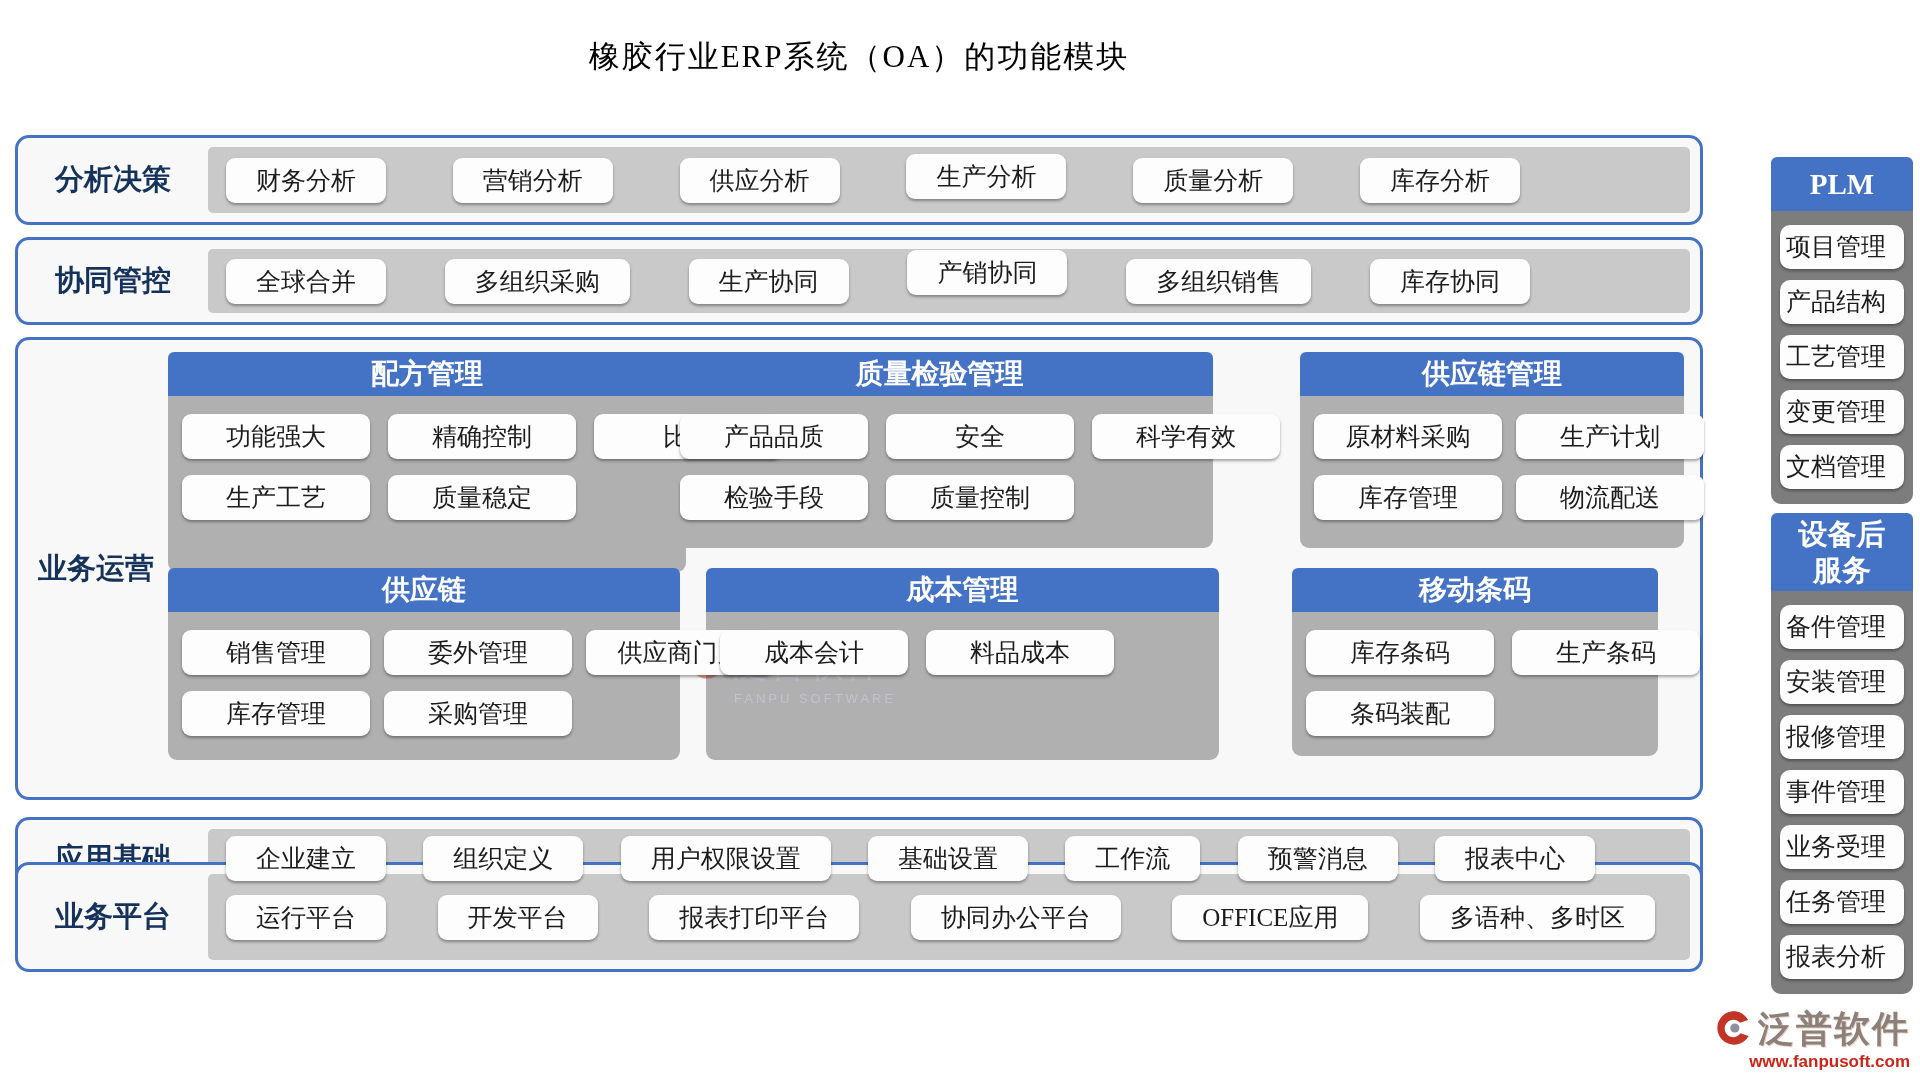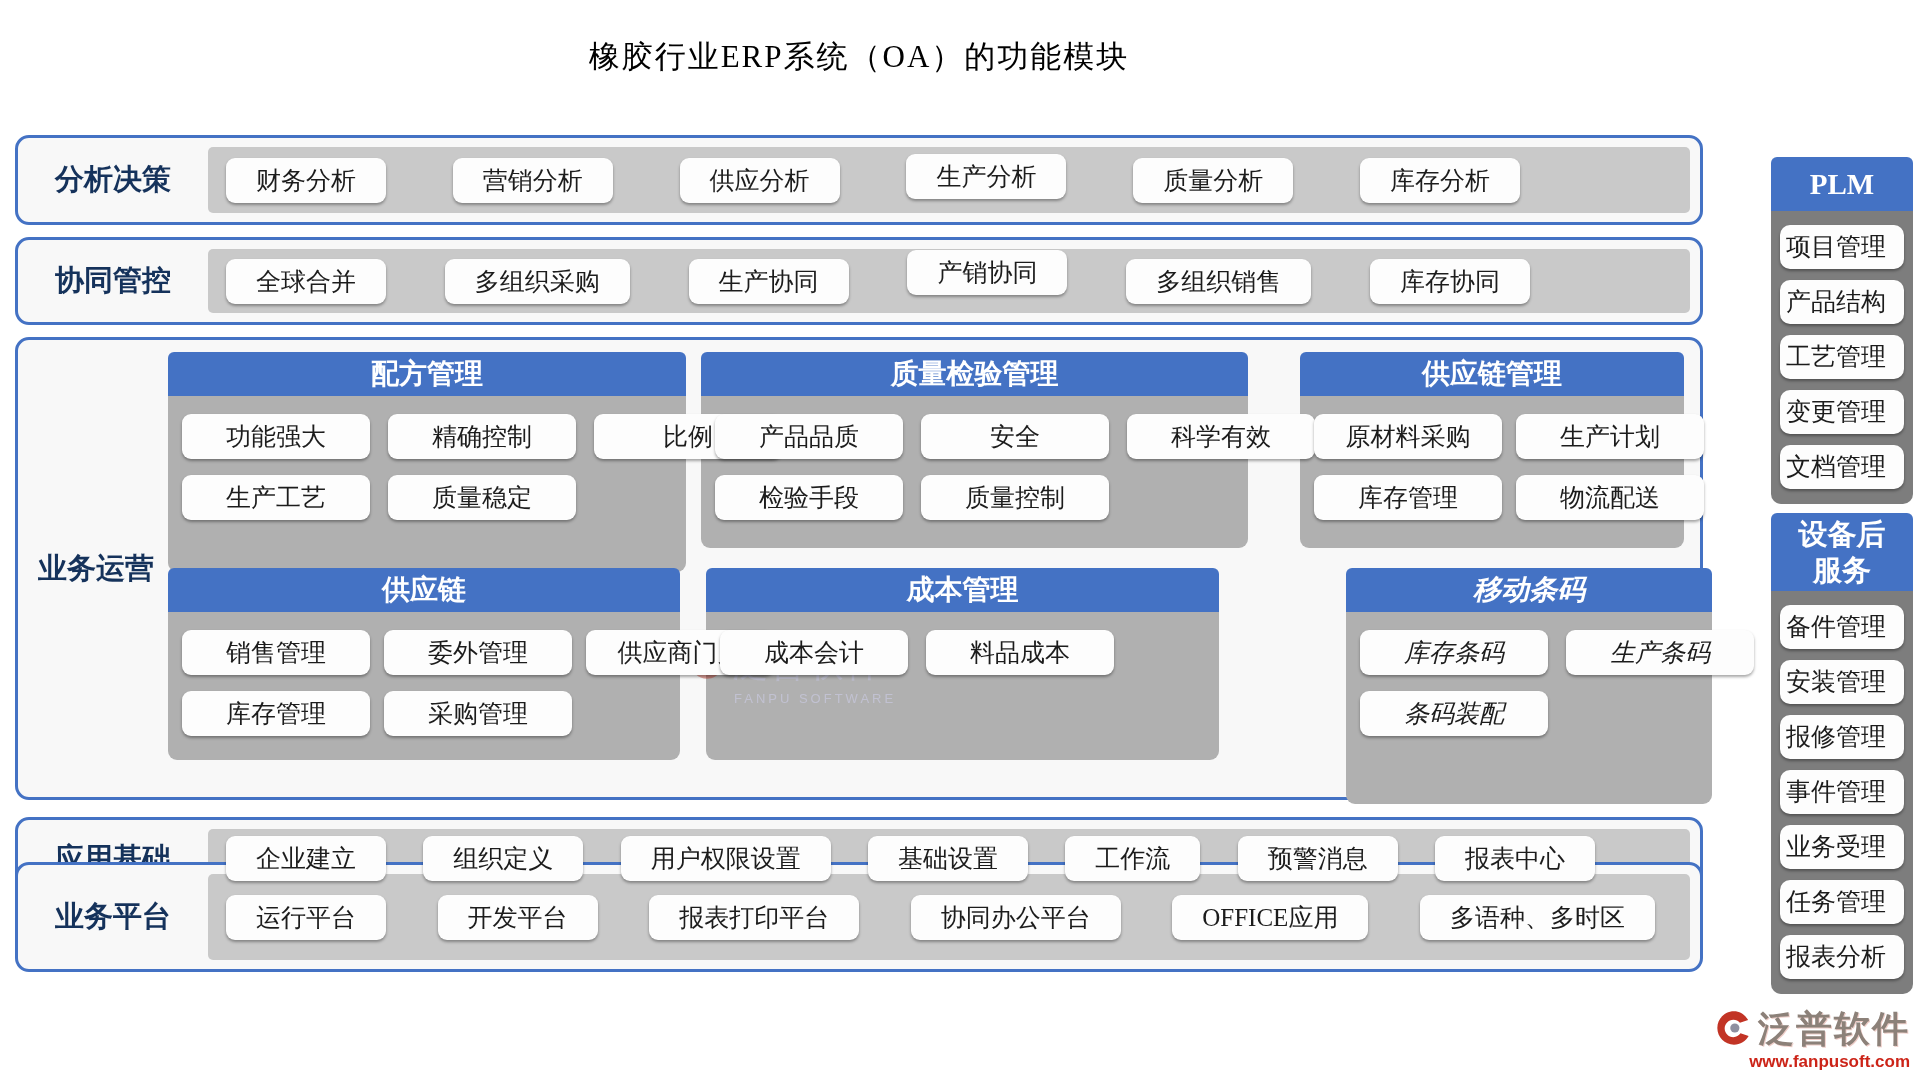--- a/index.html
+++ b/index.html
@@ -96,21 +96,21 @@
             <div class="btn" data-name="module-button">精确控制</div>
             <div class="btn" data-name="module-button">比例</div>
           </div>
         <div class="prow" data-name="panel-row">
             <div class="btn" data-name="module-button">生产工艺</div>
             <div class="btn" data-name="module-button">质量稳定</div>
           </div>
       </div>
     </div>
 
-    <div class="panel" style="left:683px;top:12px;width:547px;height:196px;" data-name="panel-quality-inspection">
+    <div class="panel" style="left:648px;top:12px;width:547px;height:196px;" data-name="panel-quality-inspection">
       <div class="panel-head" data-name="panel-title">质量检验管理</div>
       <div class="panel-body" data-name="panel-body">
         <div class="prow" data-name="panel-row">
             <div class="btn" data-name="module-button">产品品质</div>
             <div class="btn" data-name="module-button">安全</div>
             <div class="btn" data-name="module-button">科学有效</div>
           </div>
         <div class="prow" data-name="panel-row">
             <div class="btn" data-name="module-button">检验手段</div>
             <div class="btn" data-name="module-button">质量控制</div>
@@ -150,21 +150,21 @@
     <div class="panel" style="left:688px;top:228px;width:513px;height:192px;" data-name="panel-cost-management">
       <div class="panel-head" data-name="panel-title">成本管理</div>
       <div class="panel-body" data-name="panel-body">
         <div class="prow" data-name="panel-row">
             <div class="btn" data-name="module-button">成本会计</div>
             <div class="btn" data-name="module-button">料品成本</div>
           </div>
       </div>
     </div>
 
-    <div class="panel" style="left:1328px;top:228px;width:366px;height:236px;font-style:italic;" data-name="panel-mobile-barcode">
+    <div class="panel" style="left:1274px;top:228px;width:366px;height:188px;" data-name="panel-mobile-barcode">
       <div class="panel-head" data-name="panel-title">移动条码</div>
       <div class="panel-body" data-name="panel-body">
         <div class="prow" style="" data-name="panel-row">
             <div class="btn" data-name="module-button">库存条码</div>
             <div class="btn" data-name="module-button">生产条码</div>
           </div>
         <div class="prow" style="gap:14px;" data-name="panel-row">
             <div class="btn" data-name="module-button">条码装配</div>
           </div>
       </div>

